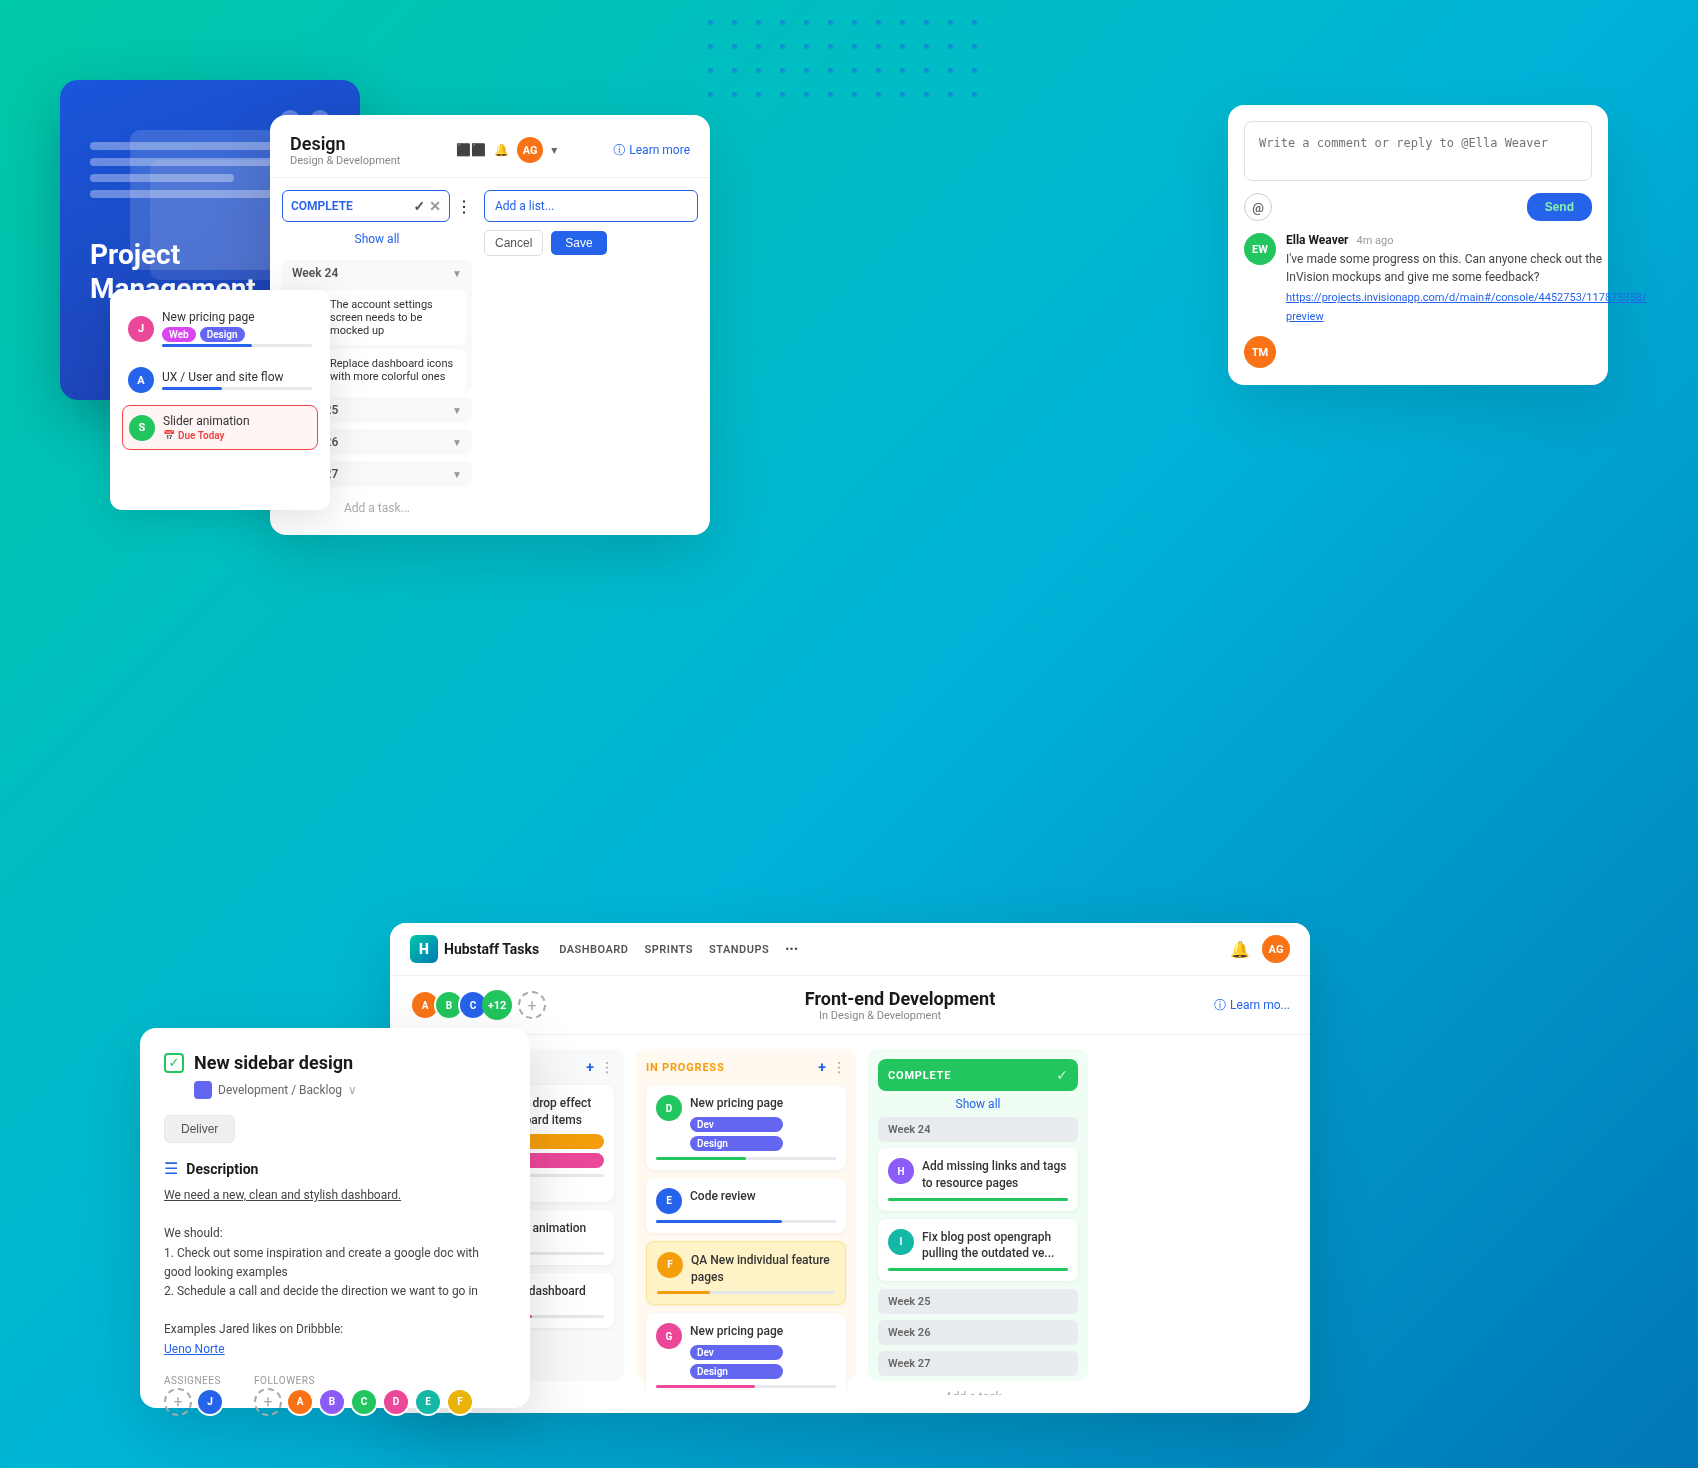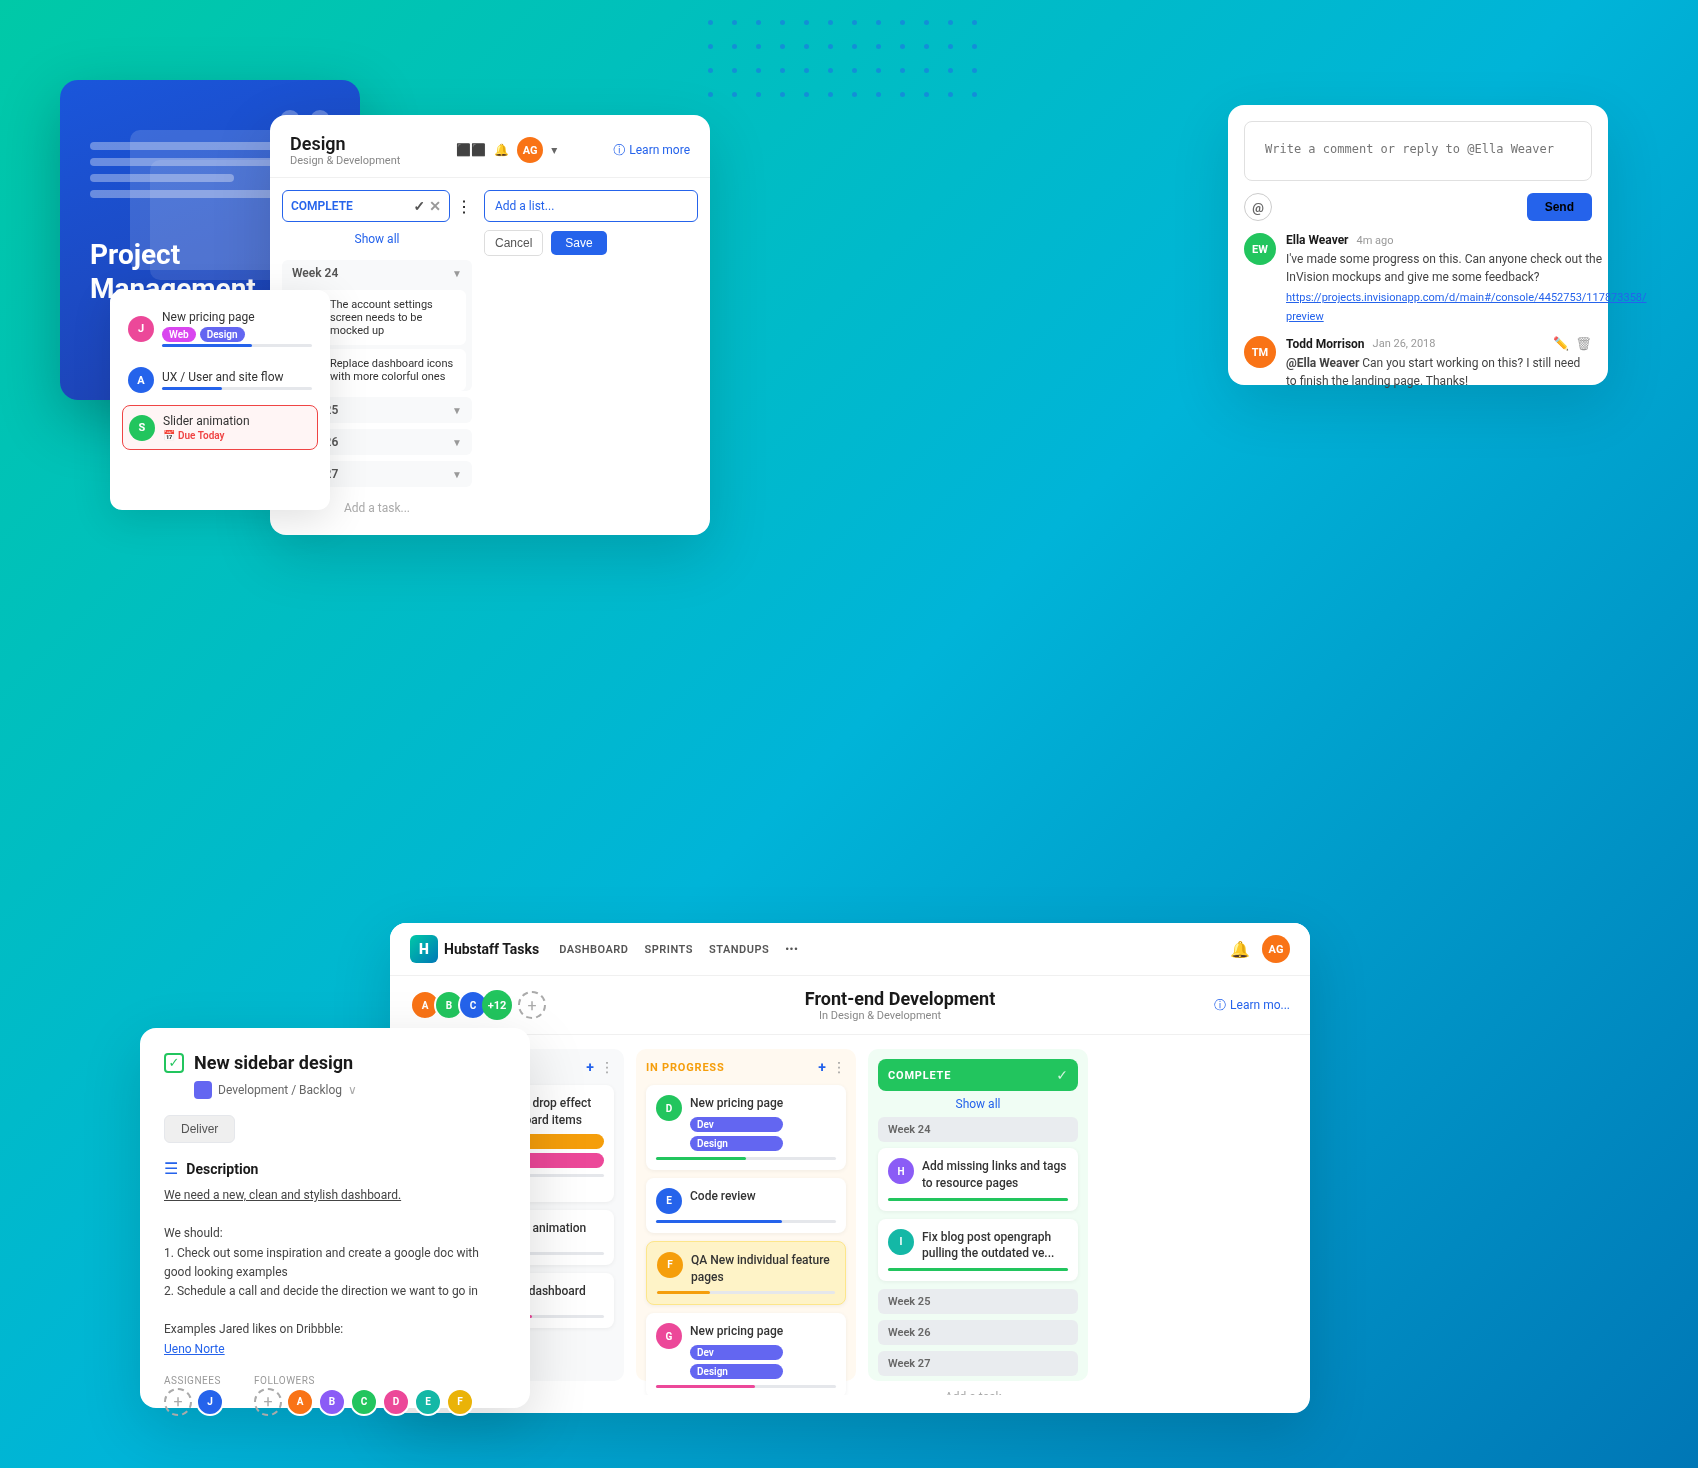--- a/index.html
+++ b/index.html
@@ -307,45 +307,45 @@
       border-radius: 16px;
       box-shadow: 0 20px 60px rgba(0,0,0,0.12);
       z-index: 3;
       padding: 16px;
     }
     .comment-textarea {
       width: 100%;
       height: 60px;
       border: 1px solid #e0e0e0;
       border-radius: 8px;
-      padding: 20px;
+      padding: 14px;
       font-size: 12px;
       color: #999;
       resize: none;
       margin-bottom: 8px;
     }
     .comment-actions-row {
       display: flex;
       align-items: center;
       justify-content: space-between;
       margin-bottom: 12px;
     }
     .at-btn {
       width: 28px; height: 28px;
       border-radius: 50%;
       border: 1.5px solid #ccc;
       display: flex; align-items: center; justify-content: center;
       font-size: 13px; color: #666; font-weight: 700;
     }
     .send-btn {
       background: #2563eb;
-      color: #000000;
+      color: #86efac;
       border: none;
       padding: 7px 18px;
-      border-radius: 6px;
+      border-radius: 13px;
       font-size: 12px;
       font-weight: 600;
       cursor: pointer;
     }
     .comment-item {
       display: flex;
       gap: 10px;
       margin-bottom: 12px;
     }
     .comment-body {}
@@ -989,33 +989,20 @@
       </div>
       <div class="comment-text">
         I've made some progress on this. Can anyone check out the InVision mockups and give me some feedback?
       </div>
       <a class="comment-link" href="#">https://projects.invisionapp.com/d/main#/console/4452753/117873358/ preview</a>
     </div>
   </div>
   
   <div class="comment-item">
     <div class="avatar-circle" style="width:32px;height:32px;background:#f97316;font-size:11px;">TM</div>
-    <div class="comment-body">
-      <div class="comment-meta">
-        <span class="comment-author">Todd Morrison</span>
-        <span class="comment-time">Jan 26, 2018</span>
-        <div class="comment-edit-icons">
-          <span>✏️</span>
-          <span>🗑</span>
-        </div>
-      </div>
-      <div class="comment-text">
-        <strong>@Ella Weaver</strong> Can you start working on this? I still need to finish the landing page. Thanks!
-      </div>
-    </div>
   </div>
 </div>
 
 <div class="card-hubstaff">
 
   <div class="hubstaff-header">
     <div class="hubstaff-logo">
       <div class="hubstaff-logo-icon">H</div>
       <span>Hubstaff Tasks</span>
     </div>

